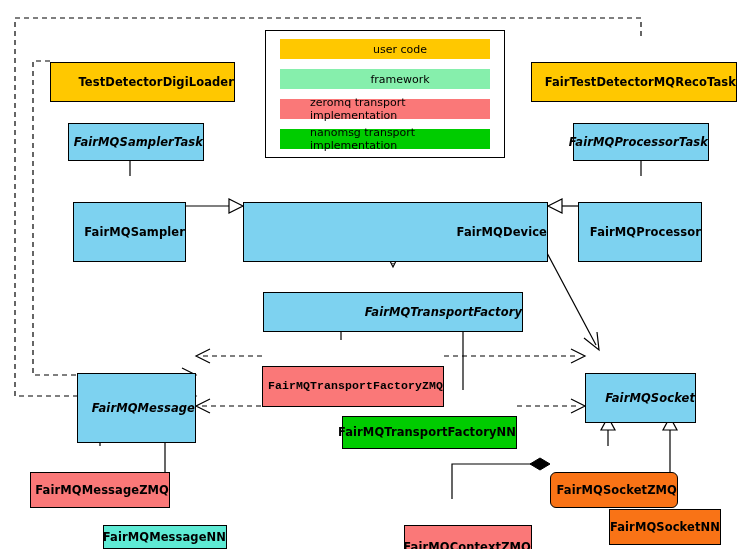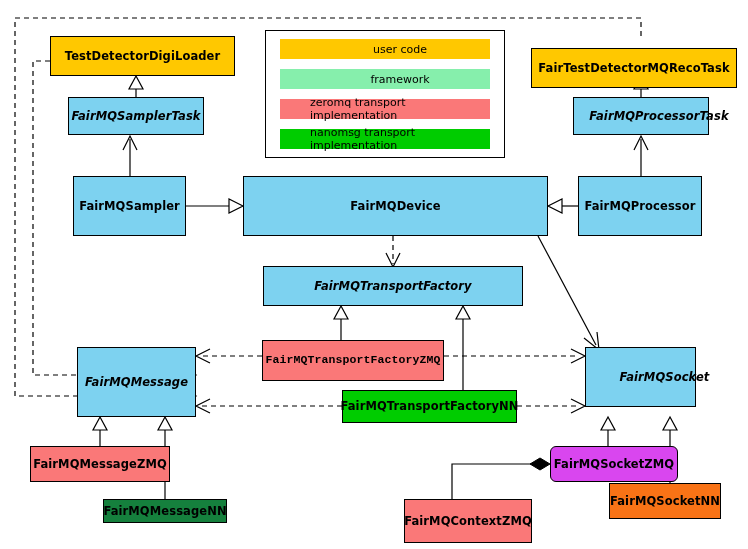--- a/index.html
+++ b/index.html
@@ -21,27 +21,28 @@
     top: 0;
     width: 748px;
     height: 549px;
   }
   .node {
     position: absolute;
     box-sizing: border-box;
     border: 1px solid #000000;
     display: flex;
     align-items: center;
-    justify-content: center;
+    justify-content: flex-end;
     text-align: center;
     font-size: 11.5px;
     font-weight: bold;
     color: #000000;
     line-height: 1.1;
     letter-spacing: 0.1px;
+    margin-top: 26px;
   }
   .node.abstract { font-style: italic; }
   .legend-box {
     position: absolute;
     box-sizing: border-box;
     border: 1px solid #000000;
     background: #ffffff;
     display: flex;
     flex-direction: column;
     justify-content: space-between;
@@ -185,21 +186,21 @@
     </div>
     <div class="legend-row" style="background:#00CC00;">
       <span>nanomsg transport implementation</span>
     </div>
   </div>
 
   <div class="node" style="left:50px; top:36px; width:185px; height:40px; background:#FFC800;">
     <span>TestDetectorDigiLoader</span>
   </div>
 
-  <div class="node" style="left:531px; top:48px; width:206px; height:40px; background:#FFC800;">
+  <div class="node" style="left:531px; top:36px; width:206px; height:40px; background:#FFC800;">
     <span>FairTestDetectorMQRecoTask</span>
   </div>
 
   <div class="node abstract" style="left:68px; top:97px; width:136px; height:38px; background:#7DD2F0;">
     <span>FairMQSamplerTask</span>
   </div>
 
   <div class="node abstract" style="left:573px; top:97px; width:136px; height:38px; background:#7DD2F0;padding-left:36px;">
     <span>FairMQProcessorTask</span>
   </div>
@@ -225,33 +226,33 @@
   </div>
 
   <div class="node" style="left:342px; top:390px; width:175px; height:33px; background:#00CC00;">
     <span>FairMQTransportFactoryNN</span>
   </div>
 
   <div class="node abstract" style="left:77px; top:347px; width:119px; height:70px; background:#7DD2F0;">
     <span>FairMQMessage</span>
   </div>
 
-  <div class="node abstract" style="left:585px; top:347px; width:111px; height:60px; background:#7DD2F0;padding-left:48px;">
+  <div class="node abstract" style="left:585px; top:347px; width:111px; height:50px; background:#7DD2F0;padding-left:48px;">
     <span>FairMQSocket</span>
   </div>
 
   <div class="node" style="left:30px; top:446px; width:140px; height:36px; background:#FA7878;">
     <span>FairMQMessageZMQ</span>
   </div>
 
-  <div class="node" style="left:103px; top:499px; width:124px; height:24px; background:#15803d;">
+  <div class="node" style="left:103px; top:499px; width:124px; height:24px; background:#5eead4;">
     <span>FairMQMessageNN</span>
   </div>
 
-  <div class="node" style="left:550px; top:446px; width:128px; height:36px; background:#d946ef;border-radius:6px;">
+  <div class="node" style="left:550px; top:446px; width:128px; height:36px; background:#f97316;border-radius:6px;">
     <span>FairMQSocketZMQ</span>
   </div>
 
   <div class="node" style="left:404px; top:499px; width:128px; height:44px; background:#FA7878;">
     <span>FairMQContextZMQ</span>
   </div>
 
   <div class="node" style="left:609px; top:483px; width:112px; height:36px; background:#f97316;">
     <span>FairMQSocketNN</span>
   </div>

